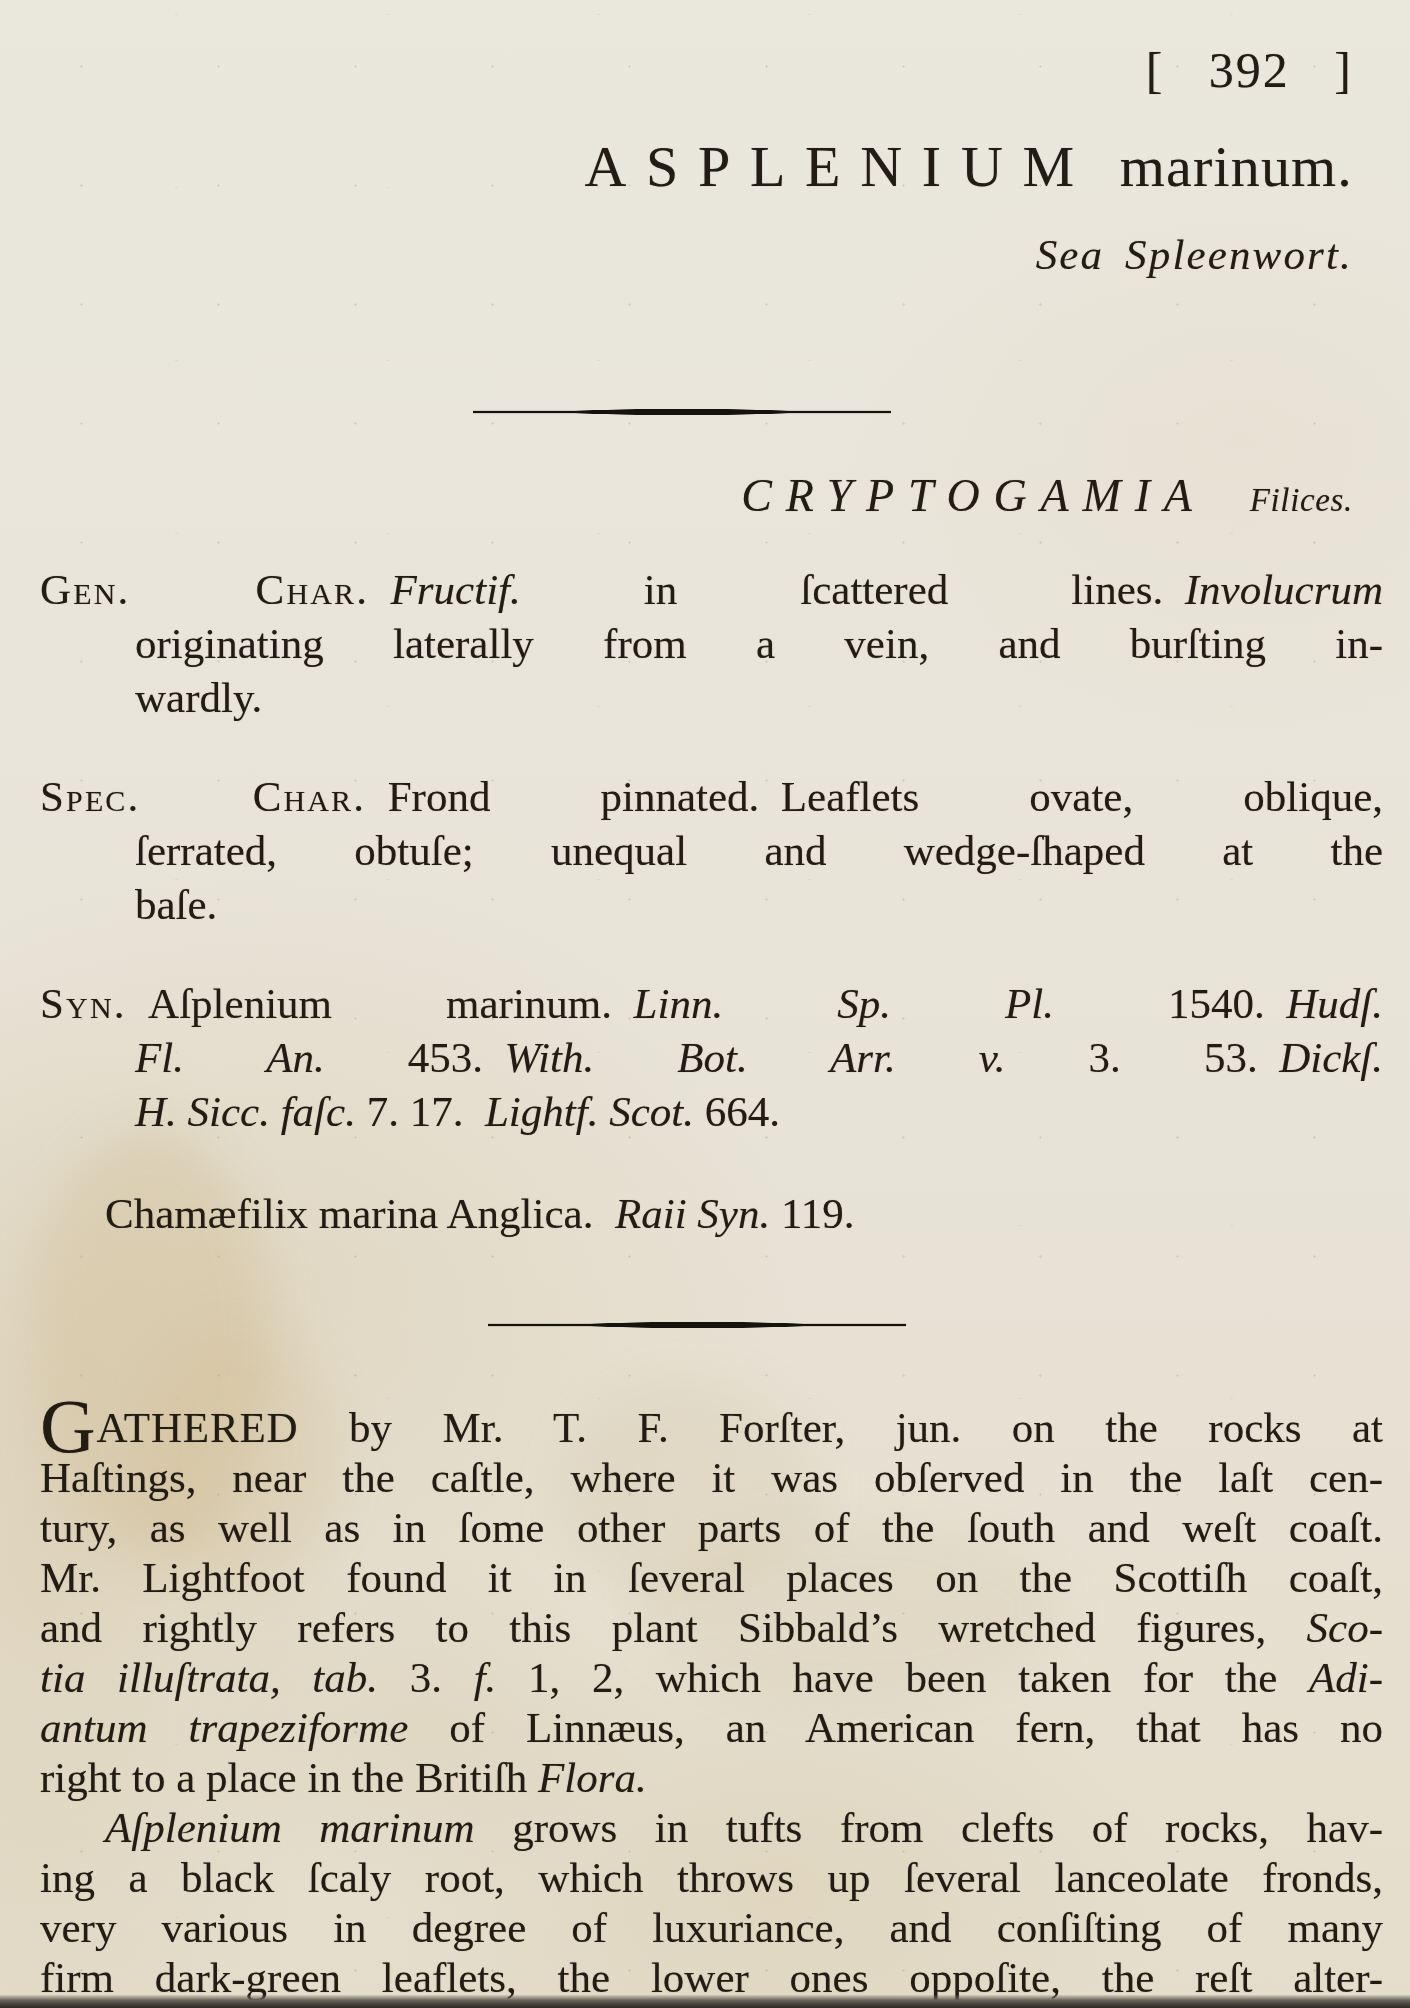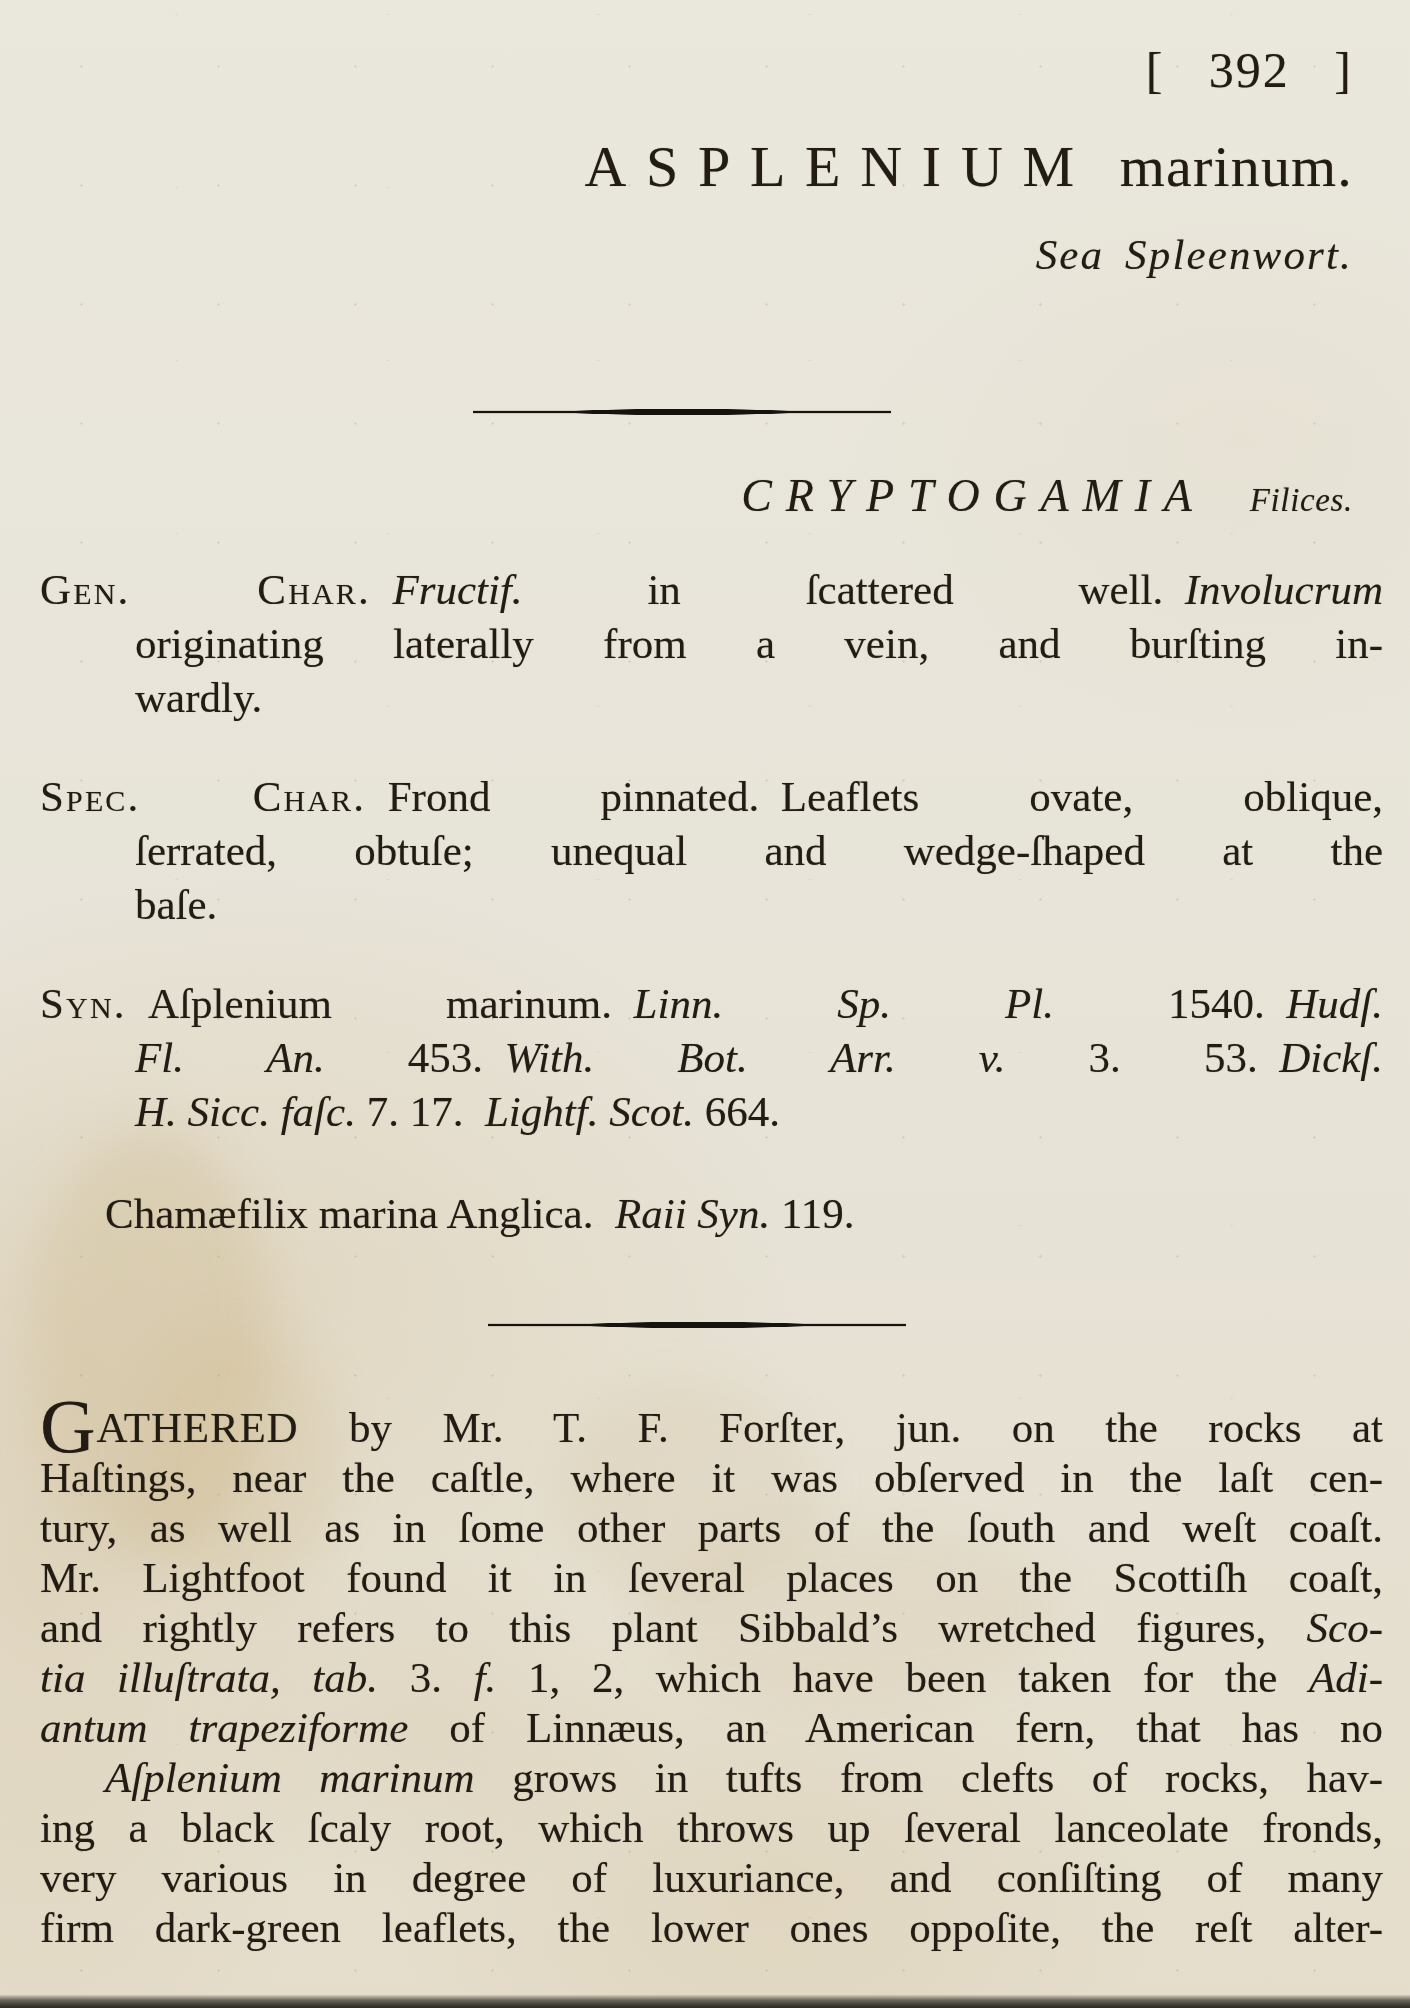--- a/index.html
+++ b/index.html
@@ -99,21 +99,21 @@
     <div class="common">Sea Spleenwort.</div>
 
     <div class="rule first"></div>
 
     <div class="class-line">
       <span class="class-name">CRYPTOGAMIA</span><span class="order-name">Filices.</span>
     </div>
   </div>
 
   <div id="gen-char" class="sect">
-      <div class="line j"><span class="run-sc">Gen. Char.</span><span class="run-r"> </span><span class="run-i">Fructif.</span><span class="run-r"> in ſcattered well. </span><span class="run-i">Involucrum</span></div>
+      <div class="line j"><span class="run-sc">Gen. Char.</span><span class="run-r"> </span><span class="run-i">Fructif.</span><span class="run-r"> in ſcattered lines. </span><span class="run-i">Involucrum</span></div>
       <div class="line pad j"><span class="run-r">originating laterally from a vein, and burſting in-</span></div>
       <div class="line pad"><span class="run-r">wardly.</span></div>
     </div>
 
   <div id="spec-char" class="sect">
       <div class="line j"><span class="run-sc">Spec. Char.</span><span class="run-r"> Frond pinnated. Leaflets ovate, oblique,</span></div>
       <div class="line pad j"><span class="run-r">ſerrated, obtuſe; unequal and wedge-ſhaped at the</span></div>
       <div class="line pad"><span class="run-r">baſe.</span></div>
     </div>
 
@@ -130,20 +130,21 @@
   <div class="rule second"></div>
 
   <div id="main1" class="main">
       <div class="line j"><span class="run-g">G</span><span class="run-caps">ATHERED</span><span class="run-r"> by Mr. T. F. Forſter, jun. on the rocks at</span></div>
       <div class="line j"><span class="run-r">Haſtings, near the caſtle, where it was obſerved in the laſt cen-</span></div>
       <div class="line j"><span class="run-r">tury, as well as in ſome other parts of the ſouth and weſt coaſt.</span></div>
       <div class="line j"><span class="run-r">Mr. Lightfoot found it in ſeveral places on the Scottiſh coaſt,</span></div>
       <div class="line j"><span class="run-r">and rightly refers to this plant Sibbald’s wretched figures, </span><span class="run-i">Sco-</span></div>
       <div class="line j"><span class="run-i">tia illuſtrata, tab.</span><span class="run-r"> 3. </span><span class="run-i">f.</span><span class="run-r"> 1, 2, which have been taken for the </span><span class="run-i">Adi-</span></div>
       <div class="line j"><span class="run-i">antum trapeziforme</span><span class="run-r"> of Linnæus, an American fern, that has no</span></div>
+      <div class="line"><span class="run-r">right to a place in the Britiſh </span><span class="run-i">Flora.</span></div>
     </div>
 
   <div id="main2" class="main">
       <div class="line pad2 j"><span class="run-i">Aſplenium marinum</span><span class="run-r"> grows in tufts from clefts of rocks, hav-</span></div>
       <div class="line j"><span class="run-r">ing a black ſcaly root, which throws up ſeveral lanceolate fronds,</span></div>
       <div class="line j"><span class="run-r">very various in degree of luxuriance, and conſiſting of many</span></div>
       <div class="line j"><span class="run-r">firm dark-green leaflets, the lower ones oppoſite, the reſt alter-</span></div>
     </div>
 
 </div>

